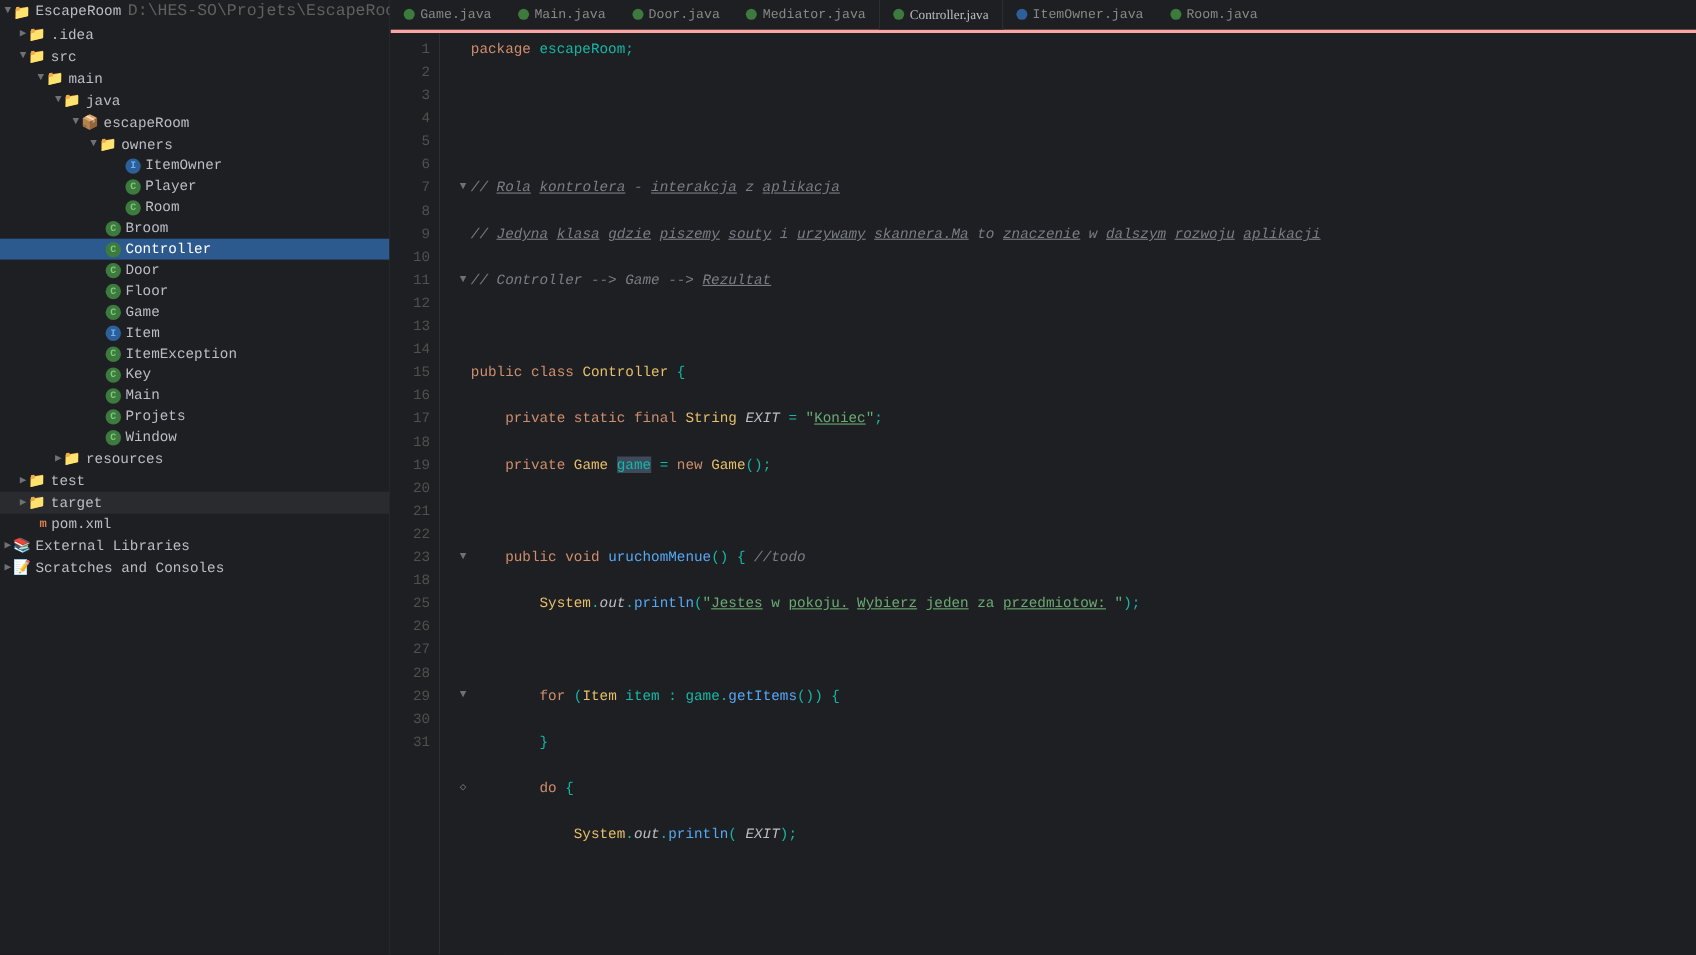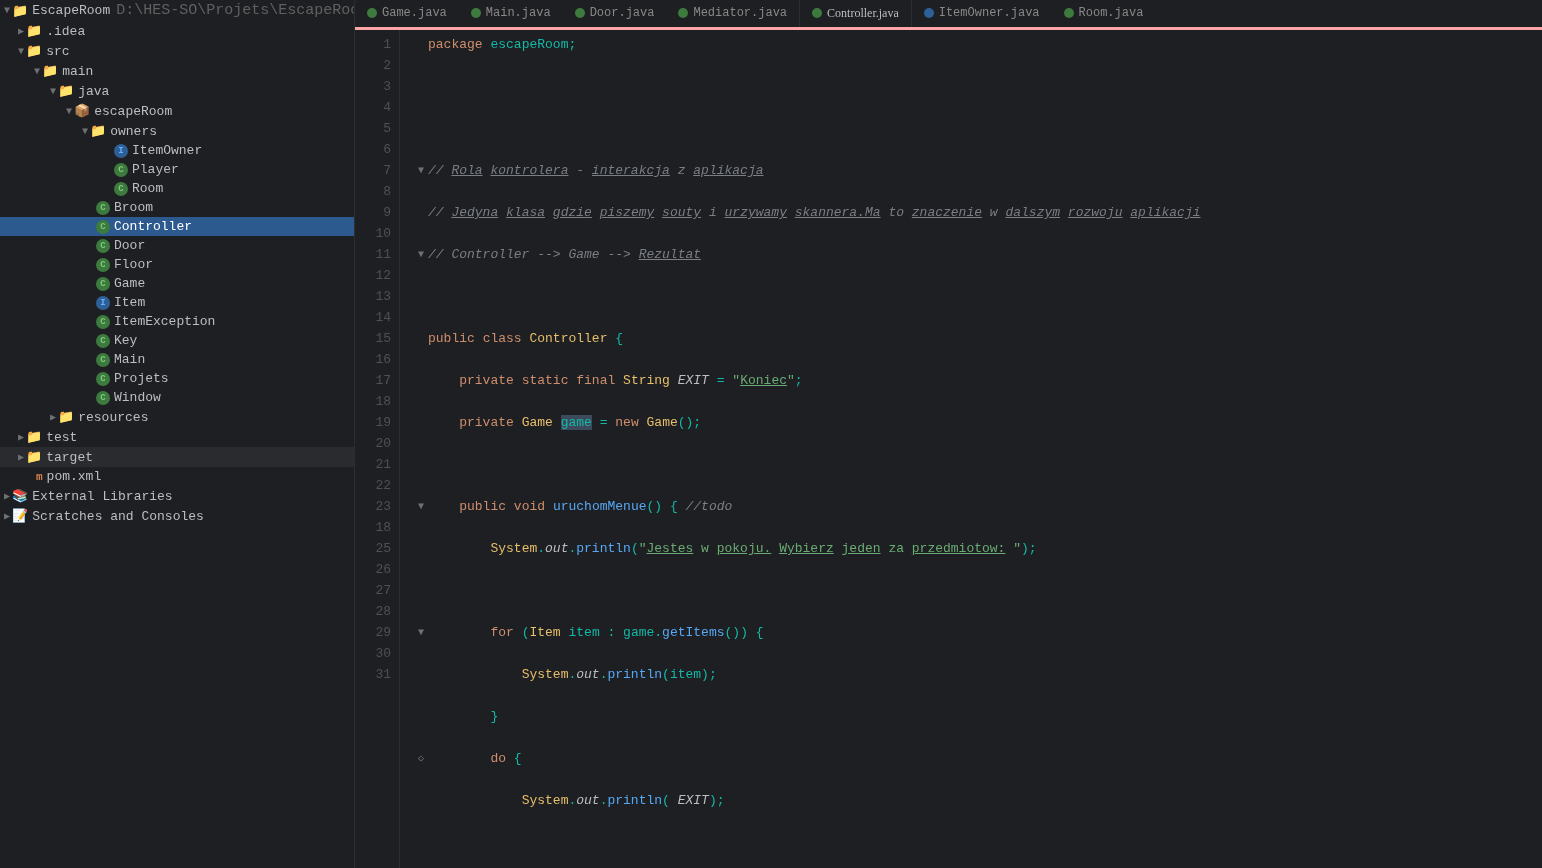--- a/index.html
+++ b/index.html
@@ -409,21 +409,20 @@
 <div class="line"><span class="fold-col">▼</span><span class="code-line"><span class="cm">// Controller --&gt; Game --&gt; <span class="ul">Rezultat</span></span></span></div>
 <div class="line"><span class="fold-col"></span><span class="code-line"> </span></div>
 <div class="line"><span class="fold-col"></span><span class="code-line"><span class="kw">public</span> <span class="kw">class</span> <span class="cls">Controller</span> <span class="plain">{</span></span></div>
 <div class="line"><span class="fold-col"></span><span class="code-line">    <span class="kw">private</span> <span class="kw">static</span> <span class="kw">final</span> <span class="cls">String</span> <span class="it">EXIT</span> <span class="plain">= </span><span class="str">"<span class="ul">Koniec</span>"</span><span class="plain">;</span></span></div>
 <div class="line"><span class="fold-col"></span><span class="code-line">    <span class="kw">private</span> <span class="cls">Game</span> <span class="plain"><span class="sel-word">game</span></span> <span class="plain">= </span><span class="kw">new</span> <span class="cls">Game</span><span class="plain">();</span></span></div>
 <div class="line"><span class="fold-col"></span><span class="code-line"> </span></div>
 <div class="line"><span class="fold-col">▼</span><span class="code-line">    <span class="kw">public</span> <span class="kw">void</span> <span class="fn">uruchomMenue</span><span class="plain">() { </span><span class="cm">//todo</span></span></div>
 <div class="line"><span class="fold-col"></span><span class="code-line">        <span class="cls">System</span><span class="plain">.</span><span class="it">out</span><span class="plain">.</span><span class="fn">println</span><span class="plain">(</span><span class="str">"<span class="ul">Jestes</span> w <span class="ul">pokoju.</span> <span class="ul">Wybierz</span> <span class="ul">jeden</span> za <span class="ul">przedmiotow:</span> "</span><span class="plain">);</span></span></div>
 <div class="line"><span class="fold-col"></span><span class="code-line"> </span></div>
 <div class="line"><span class="fold-col">▼</span><span class="code-line">        <span class="kw">for</span> <span class="plain">(</span><span class="cls">Item</span> <span class="plain">item : </span><span class="plain">game.</span><span class="fn">getItems</span><span class="plain">()) {</span></span></div>
-<div class="line"><span class="fold-col"></span><span class="code-line">            <span class="cls">System</span><span class="plain">.</span><span class="it">out</span><span class="plain">.</span><span class="fn">println</span><span class="plain">(item);</span></span></div>
 <div class="line"><span class="fold-col"></span><span class="code-line">        <span class="plain">}</span></span></div>
 <div class="line"><span class="fold-col">◇</span><span class="code-line">        <span class="kw">do</span> <span class="plain">{</span></span></div>
 <div class="line"><span class="fold-col"></span><span class="code-line">            <span class="cls">System</span><span class="plain">.</span><span class="it">out</span><span class="plain">.</span><span class="fn">println</span><span class="plain">( </span><span class="it">EXIT</span><span class="plain">);</span></span></div>
 
 
 
 
 
 
 

